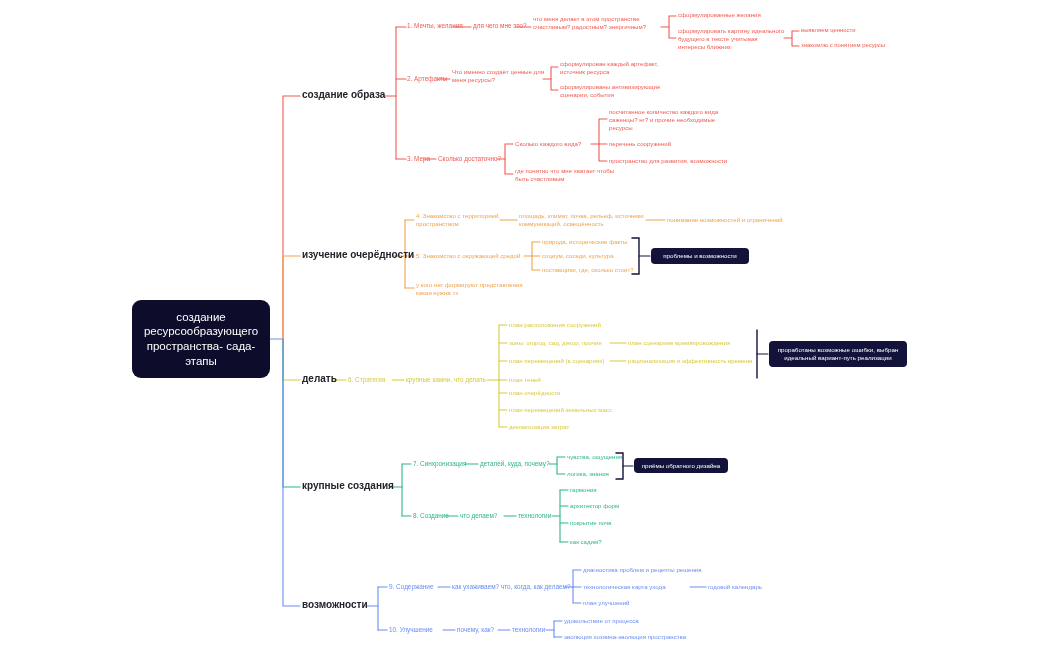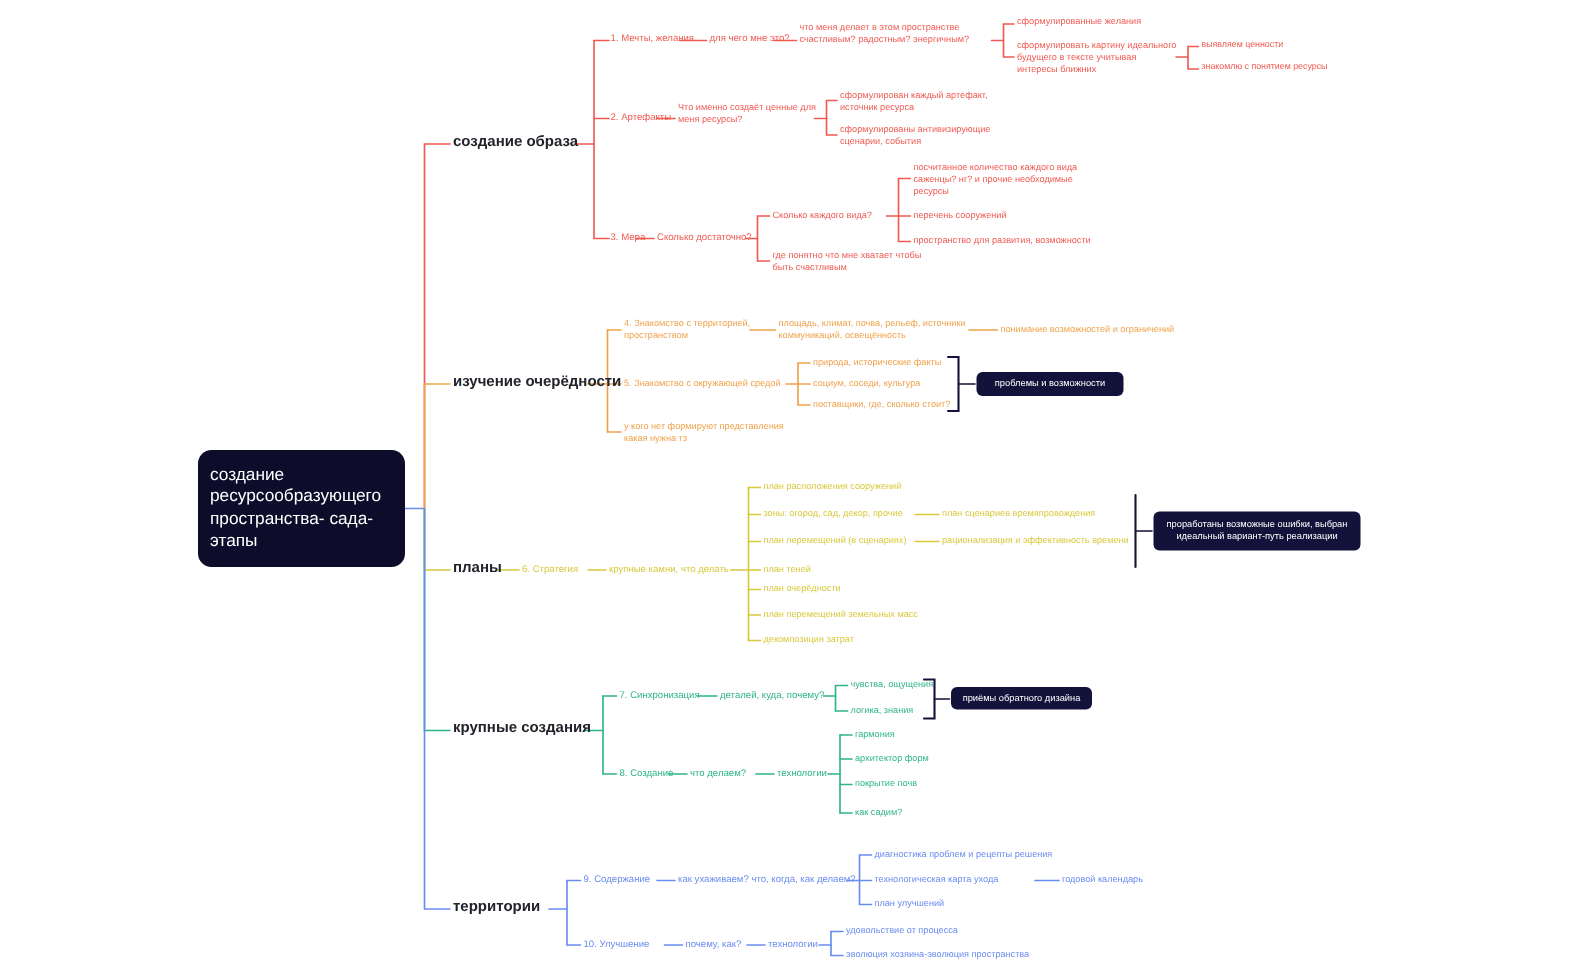--- a/index.html
+++ b/index.html
@@ -10,21 +10,21 @@
   }
   #canvas{position:absolute;inset:0;width:1050px;height:650px;}
   svg.links{position:absolute;left:0;top:0;width:1050px;height:650px;pointer-events:none;}
 
   .node{position:absolute;box-sizing:border-box;line-height:1.28;}
 
   
   .root{
     left:132px;top:300px;width:138px;height:78px;
     background:#0d0d2b;color:#ffffff;border-radius:9px;
-    display:flex;align-items:center;justify-content:center;
+    display:flex;align-items:center;justify-content:center;text-align:center;
     font-size:11.5px;padding:4px 8px;
   }
 
   
   .lvl1{font-size:10px;color:#23242b;white-space:nowrap;font-weight:bold;}
 
   
   .lvl2{font-size:6.4px;white-space:nowrap;}
   
   .lvl3{font-size:6.1px;}
@@ -194,21 +194,21 @@
   <div class="node lvl3 c-orange" style="left:667px;top:216px;">понимание возможностей и ограничений</div>
 
   <div class="node lvl3 c-orange" style="left:416px;top:252px;">5. Знакомство с окружающей средой</div>
   <div class="node lvl3 c-orange" style="left:542px;top:238px;">природа, исторические факты</div>
   <div class="node lvl3 c-orange" style="left:542px;top:252px;">социум, соседи, культура</div>
   <div class="node lvl3 c-orange" style="left:542px;top:266px;">поставщики, где, сколько стоит?</div>
   <div class="node badge" style="left:651px;top:248px;width:98px;height:16px;">проблемы и возможности</div>
 
   <div class="node lvl3 c-orange wrap" style="left:416px;top:281px;width:118px;">у кого нет формируют представления какая нужна тз</div>
 
-  <div class="node lvl1" style="left:302px;top:373px;">планы</div>
+  <div class="node lvl1" style="left:302px;top:373px;">делать</div>
 
   <div class="node lvl2 c-yellow" style="left:348px;top:376px;">6. Стратегия</div>
   <div class="node lvl2 c-yellow" style="left:406px;top:376px;">крупные камни, что делать</div>
 
   <div class="node lvl3 c-yellow" style="left:509px;top:321px;">план расположения сооружений</div>
   <div class="node lvl3 c-yellow" style="left:509px;top:339px;">зоны: огород, сад, декор, прочие</div>
   <div class="node lvl3 c-yellow" style="left:628px;top:339px;">план сценариев времяпровождения</div>
   <div class="node lvl3 c-yellow" style="left:509px;top:357px;">план перемещений (в сценариях)</div>
   <div class="node lvl3 c-yellow" style="left:628px;top:357px;">рационализация и эффективность времени</div>
   <div class="node lvl3 c-yellow" style="left:509px;top:376px;">план теней</div>
@@ -227,21 +227,21 @@
   <div class="node badge" style="left:634px;top:458px;width:94px;height:15px;">приёмы обратного дизайна</div>
 
   <div class="node lvl2 c-green" style="left:413px;top:512px;">8. Создание</div>
   <div class="node lvl2 c-green" style="left:460px;top:512px;">что делаем?</div>
   <div class="node lvl2 c-green" style="left:518px;top:512px;">технологии</div>
   <div class="node lvl3 c-green" style="left:570px;top:486px;">гармония</div>
   <div class="node lvl3 c-green" style="left:570px;top:502px;">архитектор форм</div>
   <div class="node lvl3 c-green" style="left:570px;top:519px;">покрытие почв</div>
   <div class="node lvl3 c-green" style="left:570px;top:538px;">как садим?</div>
 
-  <div class="node lvl1" style="left:302px;top:599px;">территории</div>
+  <div class="node lvl1" style="left:302px;top:599px;">возможности</div>
 
   <div class="node lvl2 c-blue" style="left:389px;top:583px;">9. Содержание</div>
   <div class="node lvl2 c-blue" style="left:452px;top:583px;">как ухаживаем? что, когда, как делаем?</div>
   <div class="node lvl3 c-blue" style="left:583px;top:566px;">диагностика проблем и рецепты решения</div>
   <div class="node lvl3 c-blue" style="left:583px;top:583px;">технологическая карта ухода</div>
   <div class="node lvl3 c-blue" style="left:708px;top:583px;">годовой календарь</div>
   <div class="node lvl3 c-blue" style="left:583px;top:599px;">план улучшений</div>
 
   <div class="node lvl2 c-blue" style="left:389px;top:626px;">10. Улучшение</div>
   <div class="node lvl2 c-blue" style="left:457px;top:626px;">почему, как?</div>

